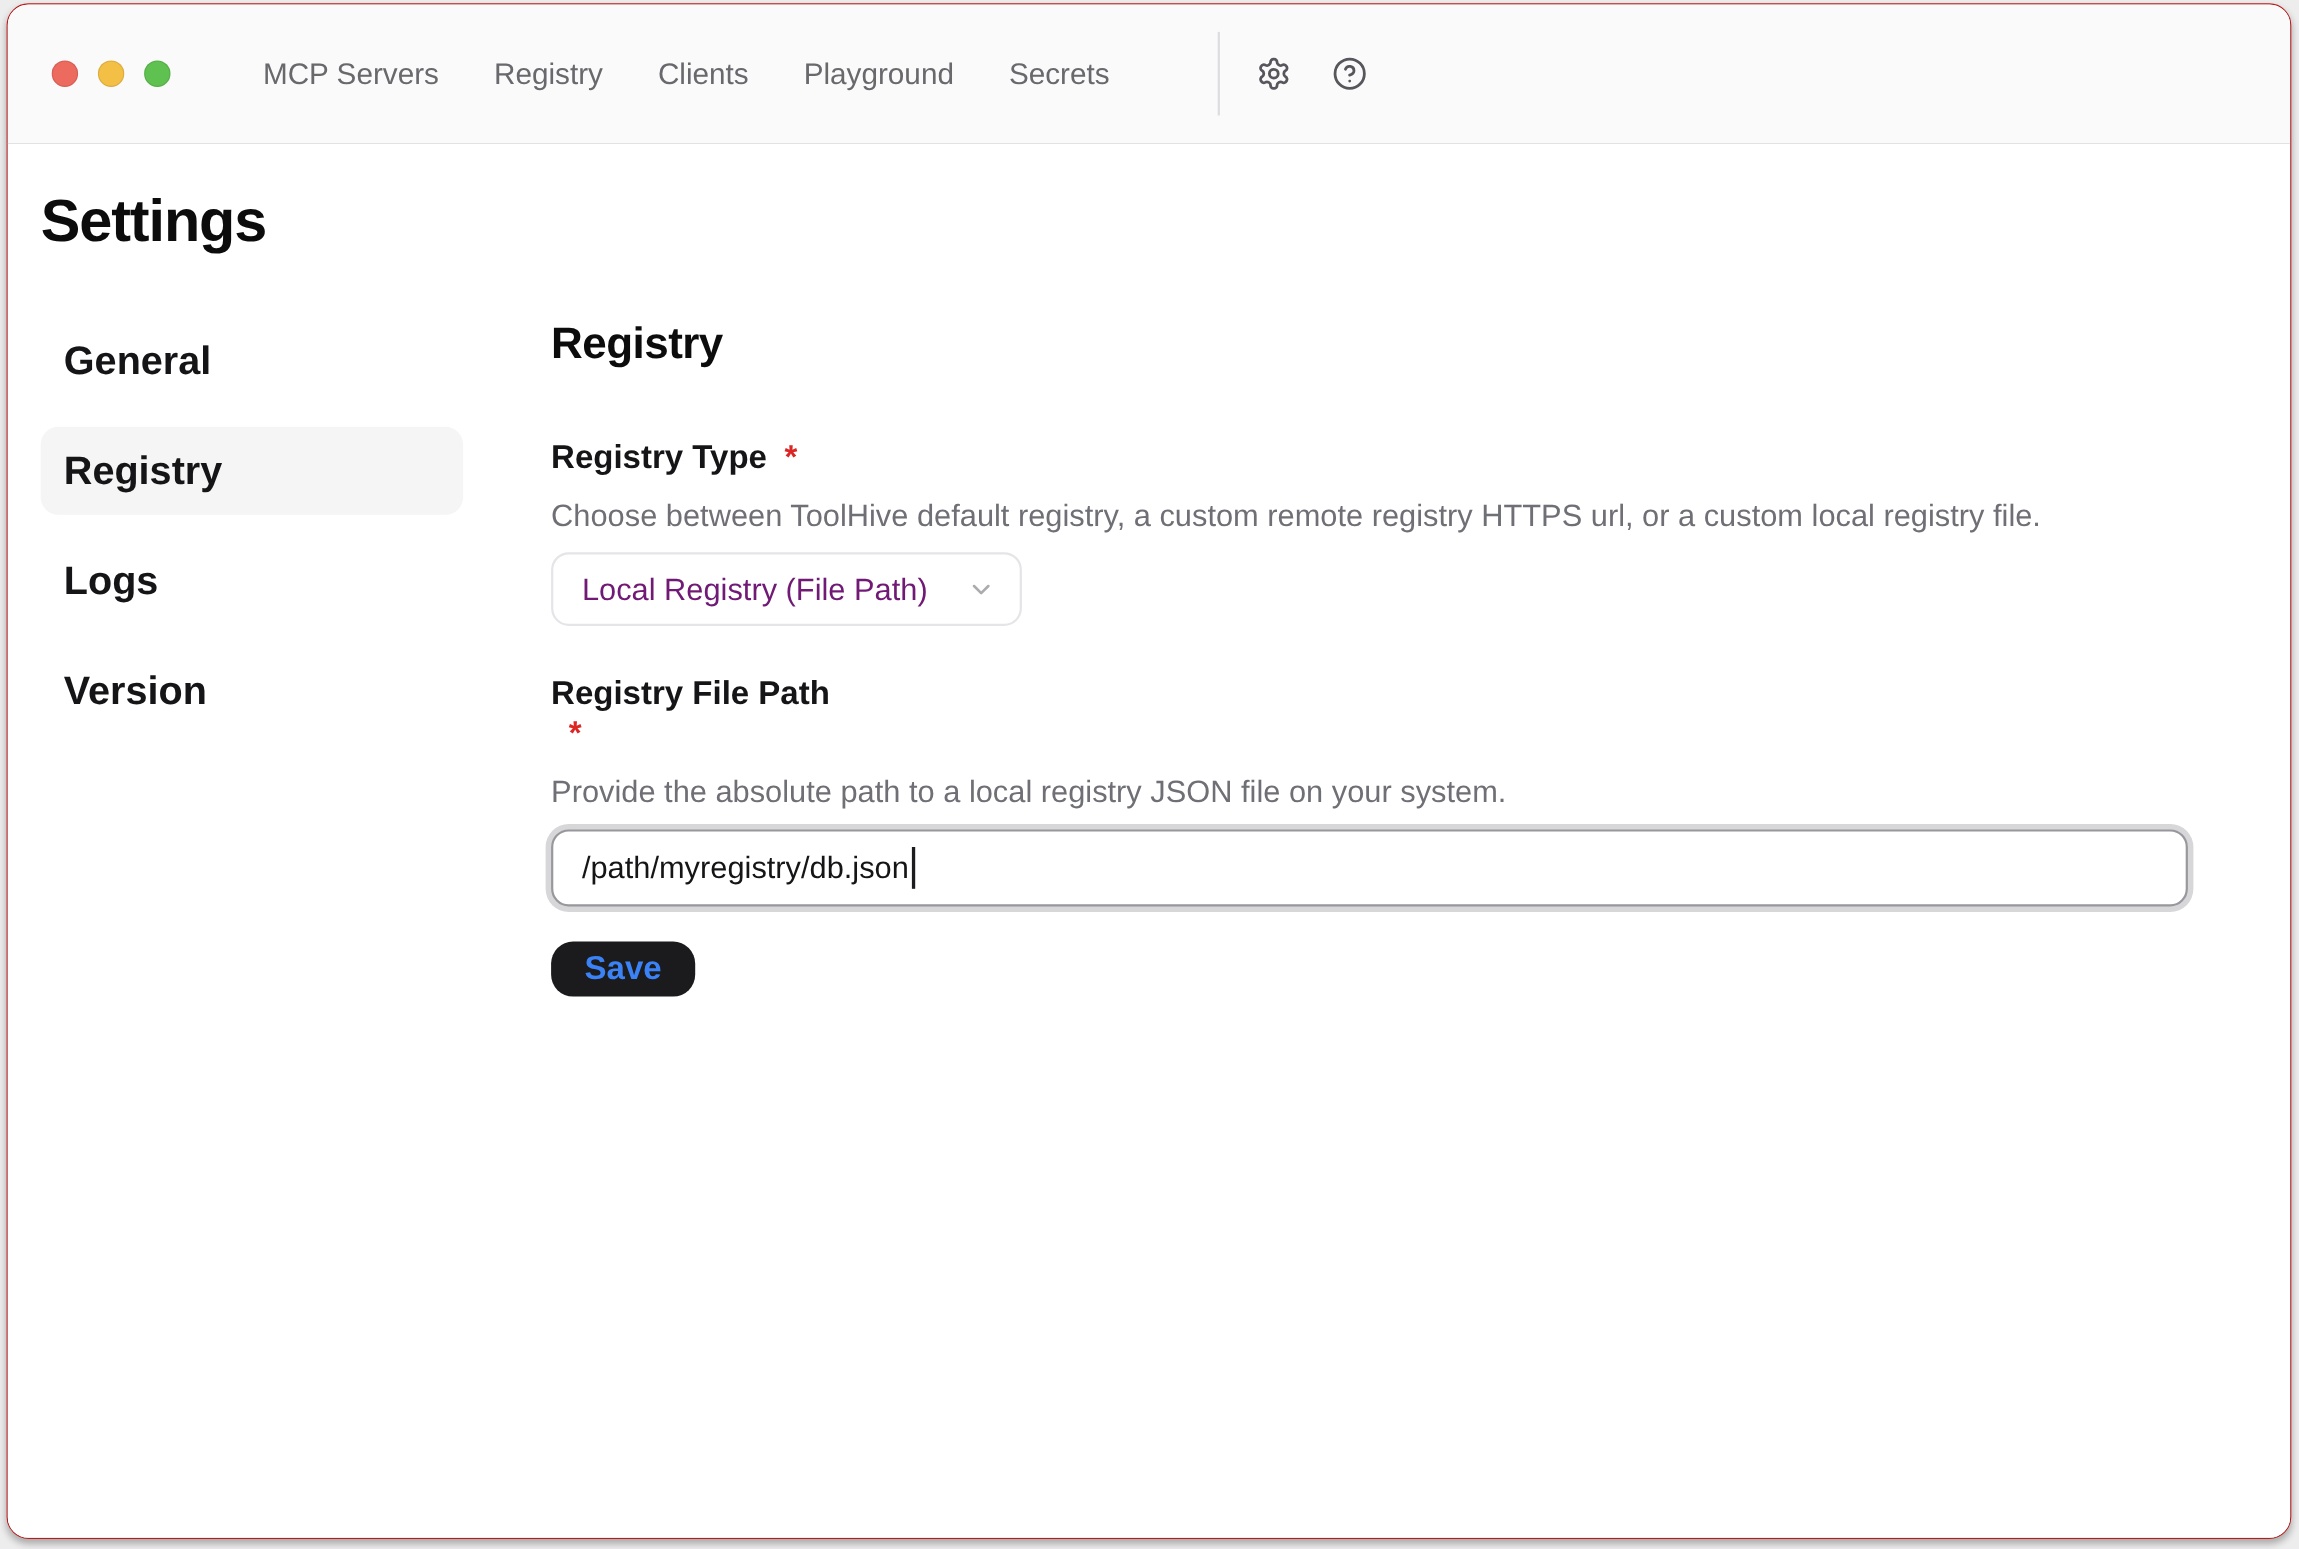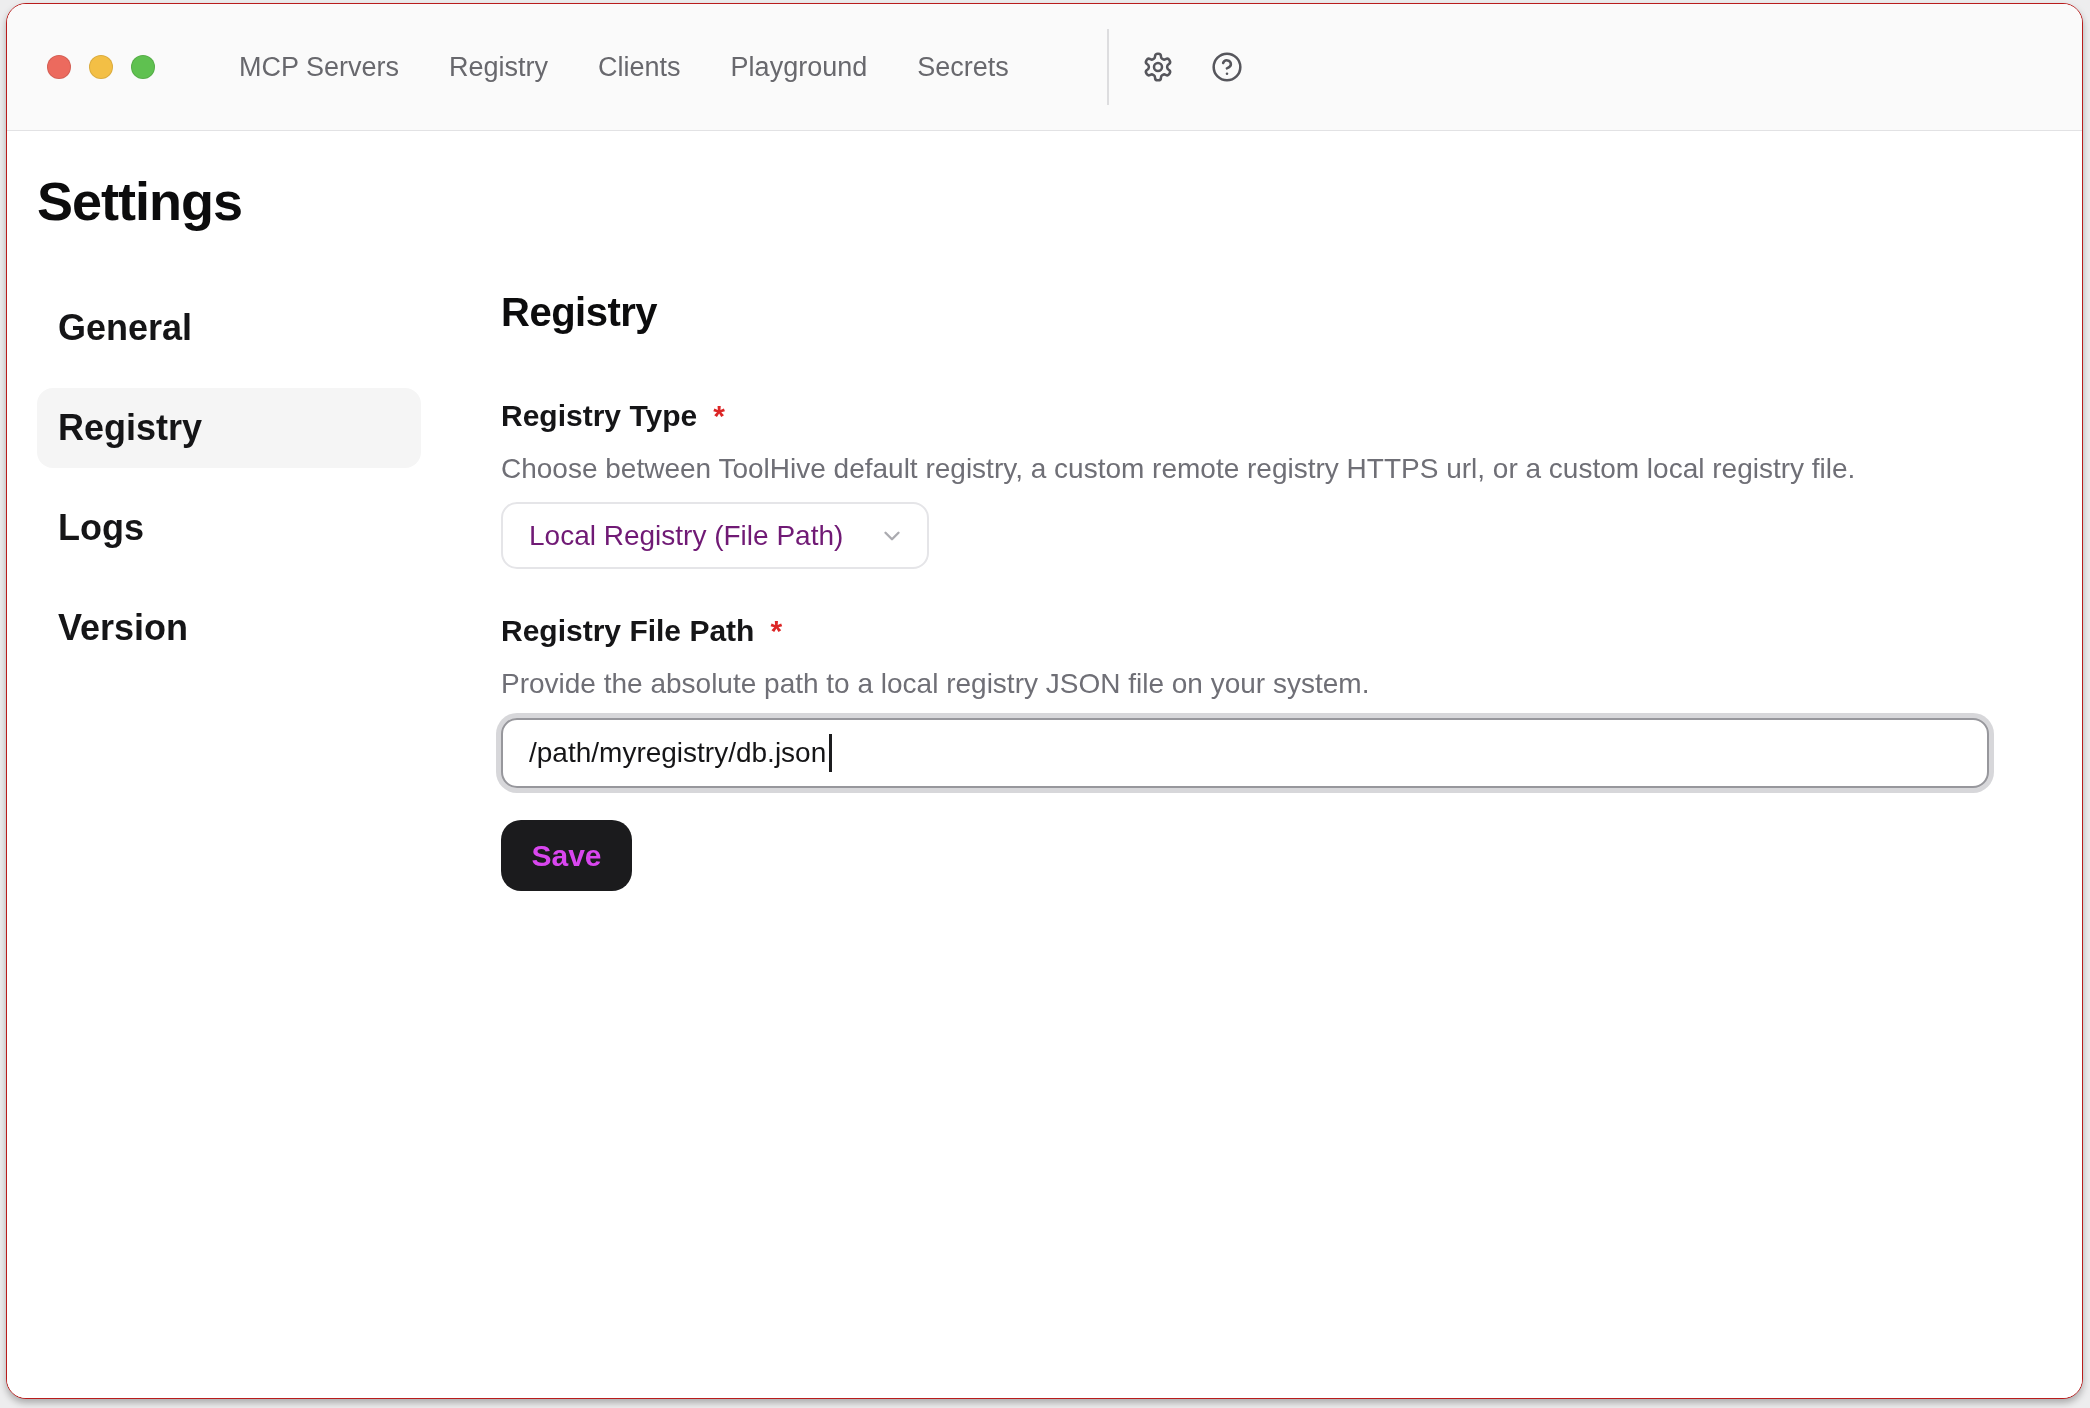--- a/index.html
+++ b/index.html
@@ -99,21 +99,21 @@
   }
   .field-label {
     margin-top: 62px;
     font-size: 30px;
     font-weight: 600;
     line-height: 36px;
     color: #151517;
     display: flex;
     align-items: flex-start;
   }
-  .field-label.second { margin-top: 44px; }
+  .field-label.second { margin-top: 44px; flex-direction: column; }
   .req {
     color: #dc2626;
     margin-left: 16px;
     font-weight: 700;
   }
   .field-desc {
     margin-top: 18px;
     font-size: 28px;
     line-height: 34px;
     color: #6f6f76;
@@ -150,23 +150,23 @@
     color: #151517;
   }
   .caret {
     width: 3px; height: 38px;
     background: #1c1c1e;
     margin-left: 3px;
   }
   .save-btn {
     margin-top: 32px;
     width: 131px;
-    height: 71px;
+    height: 50px;
     background: #1b1b1d;
-    color: #d946ef;
+    color: #3b82f6;
     border: none;
     border-radius: 20px;
     font-family: "Liberation Sans", sans-serif;
     font-size: 30px;
     font-weight: 700;
     display: flex;
     align-items: center;
     justify-content: center;
   }
 </style>

